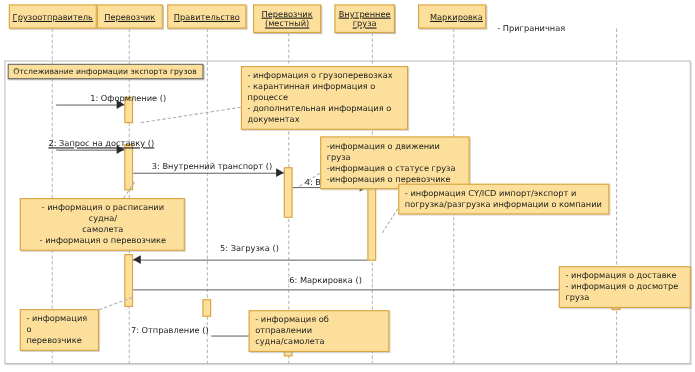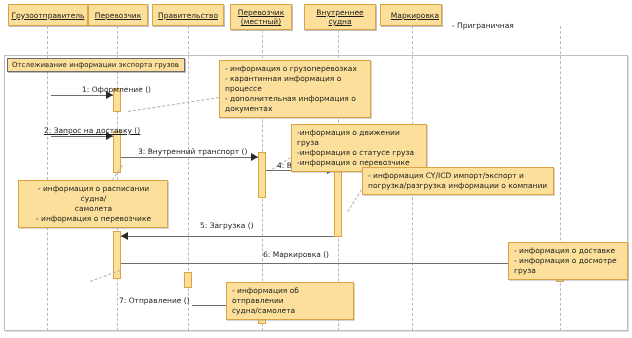--- a/index.html
+++ b/index.html
@@ -146,24 +146,24 @@
       </div>
     </div>
     <div class="lifeline-line" style="left: 188px; top: 26px; height: 305px;"></div>
     <div class="lifeline-head" style="left: 230px; top: 4px; width: 62px; height: 26px;">
       <div>
         <span class="htext">Перевозчик</span>
         <span class="htext">(местный)</span>
       </div>
     </div>
     <div class="lifeline-line" style="left: 262px; top: 30px; height: 301px;"></div>
-    <div class="lifeline-head" style="left: 304px; top: 4px; width: 72px; height: 26px;">
+    <div class="lifeline-head" style="left: 304px; top: 4px; width: 55px; height: 26px;">
       <div>
         <span class="htext">Внутреннее</span>
-        <span class="htext">судна</span>
+        <span class="htext">груза</span>
       </div>
     </div>
     <div class="lifeline-line" style="left: 338px; top: 30px; height: 301px;"></div>
     <div class="lifeline-head" style="left: 380px; top: 4px; width: 62px; height: 22px; justify-content: flex-end;">
       <div>
         <span class="htext">Маркировка</span>
       </div>
     </div>
     <div class="lifeline-line" style="left: 412px; top: 26px; height: 305px;"></div>
     <div class="lifeline-line" style="left: 560px; top: 26px; height: 305px;"></div>
@@ -212,15 +212,17 @@
     <div class="note" style="left: 291px; top: 124px; width: 136px; min-height: 36px;">-информация о движении груза
 -информация о статусе груза
 -информация о перевозчике</div>
     <div class="note" style="left: 362px; top: 167px; width: 192px; min-height: 26px;">- информация CY/ICD импорт/экспорт и
 погрузка/разгрузка информации о компании</div>
     <div class="note" style="left: 18px; top: 180px; width: 150px; min-height: 40px; text-align: center;">- информация о расписании судна/
 самолета
 - информация о перевозчике</div>
     <div class="note" style="left: 508px; top: 242px; width: 120px; min-height: 26px;">- информация о доставке
 - информация о досмотре груза</div>
+    <div class="note" style="left: 18px; top: 281px; width: 72px; min-height: 26px;">- информация о
+перевозчике</div>
     <div class="note" style="left: 226px; top: 282px; width: 128px; min-height: 26px;">- информация об отправлении
 судна/самолета</div>
   </div>
 
 </body></html>

